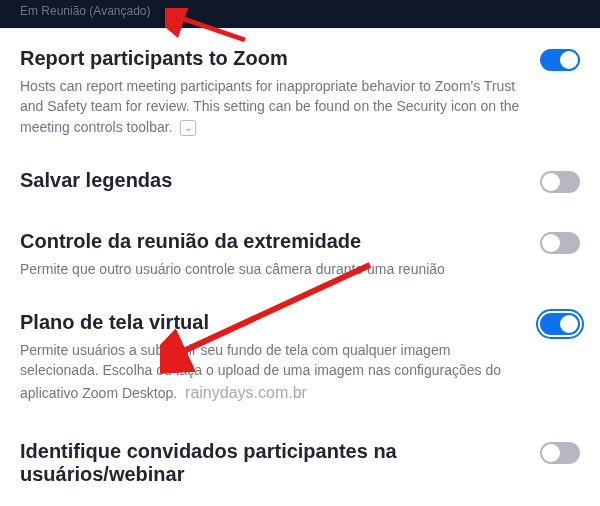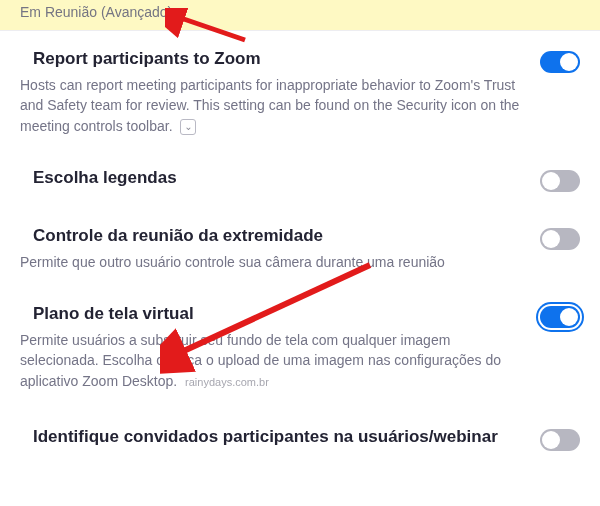--- a/index.html
+++ b/index.html
@@ -6,43 +6,42 @@
     body {
       font-family: -apple-system, BlinkMacSystemFont, "Segoe UI", Helvetica, Arial, sans-serif;
       width: 600px;
       height: 506px;
       background: #fff;
       color: #232333;
       overflow: hidden;
       position: relative;
     }
     .section-header {
-      background: #fef9c3;
+      background: #0f172a;
       padding: 4px 20px 10px 20px;
       border-bottom: 1px solid #ededf1;
       color: #757583;
-      font-size: 14px;
+      font-size: 12px;
     }
     .setting {
       padding: 18px 20px 14px 20px;
       position: relative;
     }
     .setting-row {
       display: flex;
       align-items: flex-start;
       justify-content: space-between;
       gap: 20px;
     }
     .setting-text { flex: 1; }
     .setting-title {
-      font-size: 17px;
+      font-size: 20px;
       font-weight: 600;
       color: #232333;
       margin-bottom: 6px;
-      margin-left: 13px;
     }
     .setting-desc {
       font-size: 14px;
       color: #747487;
       line-height: 1.45;
     }
     .info-icon {
       display: inline-flex;
       align-items: center;
       justify-content: center;
@@ -75,21 +74,21 @@
     }
     .toggle.off { background: #b7b7c1; }
     .toggle.off .knob { left: 2px; }
     .toggle.on { background: #0e72ed; }
     .toggle.on .knob { left: 20px; }
     .toggle.on.outlined {
       box-shadow: 0 0 0 2px #fff, 0 0 0 4px #0e72ed;
     }
     .watermark {
       color: #a7a7b0;
-      font-size: 11px;
+      font-size: 16px;
       margin-left: 4px;
     }
     .arrow {
       position: absolute;
       pointer-events: none;
     }
   </style>
 </head>
 <body>
 
@@ -110,21 +109,21 @@
     </div>
     <div class="toggle on">
       <div class="knob"></div>
     </div>
   </div>
 </div>
 
 <div class="setting">
   <div class="setting-row">
     <div class="setting-text">
-      <div class="setting-title">Escolha legendas</div>
+      <div class="setting-title">Salvar legendas</div>
     </div>
     <div class="toggle off">
       <div class="knob"></div>
     </div>
   </div>
 </div>
 
 <div class="setting">
   <div class="setting-row">
     <div class="setting-text">

